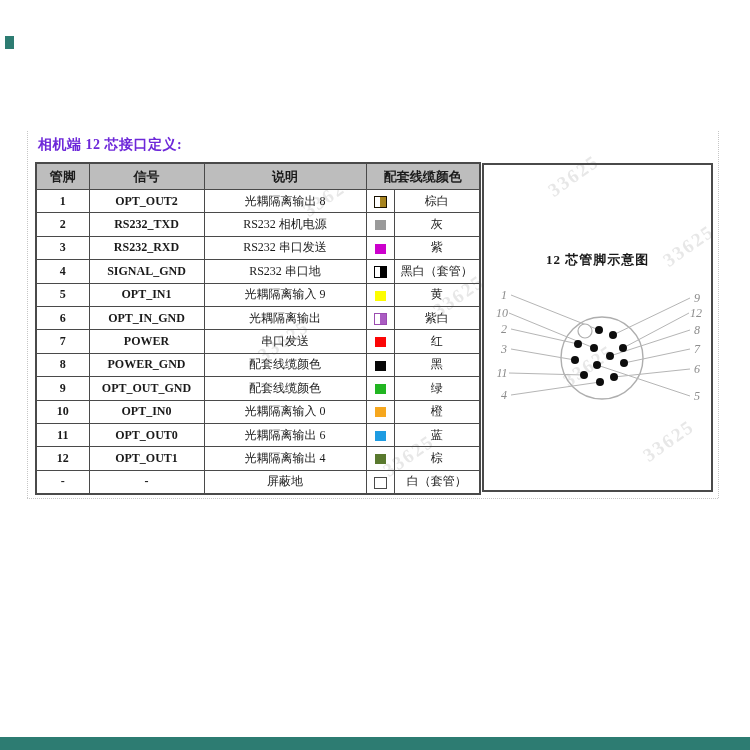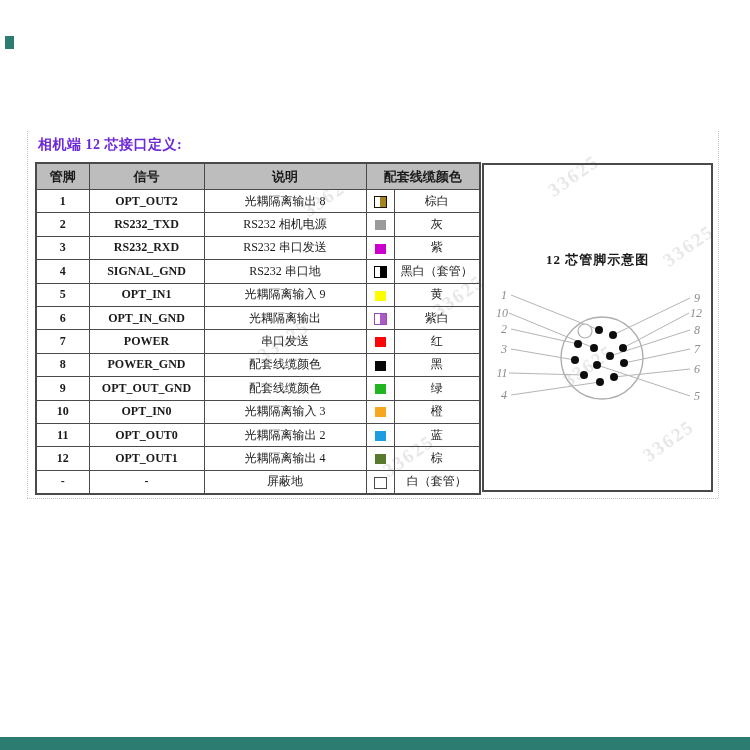--- a/index.html
+++ b/index.html
@@ -144,28 +144,28 @@
         <tr>
           <td class="pin-cell">9</td>
           <td class="signal-cell">OPT_OUT_GND</td>
           <td class="desc-cell">配套线缆颜色</td>
           <td class="swatch-cell"><span class="swatch" style="background: rgb(33, 181, 33);"></span></td>
           <td class="color-name-cell">绿</td>
         </tr>
         <tr>
           <td class="pin-cell">10</td>
           <td class="signal-cell">OPT_IN0</td>
-          <td class="desc-cell">光耦隔离输入 3</td>
+          <td class="desc-cell">光耦隔离输入 0</td>
           <td class="swatch-cell"><span class="swatch" style="background: rgb(246, 167, 30);"></span></td>
           <td class="color-name-cell">橙</td>
         </tr>
         <tr>
           <td class="pin-cell">11</td>
           <td class="signal-cell">OPT_OUT0</td>
-          <td class="desc-cell">光耦隔离输出 2</td>
+          <td class="desc-cell">光耦隔离输出 6</td>
           <td class="swatch-cell"><span class="swatch" style="background: rgb(30, 156, 226);"></span></td>
           <td class="color-name-cell">蓝</td>
         </tr>
         <tr>
           <td class="pin-cell">12</td>
           <td class="signal-cell">OPT_OUT1</td>
           <td class="desc-cell">光耦隔离输出 4</td>
           <td class="swatch-cell"><span class="swatch" style="background: rgb(89, 121, 46);"></span></td>
           <td class="color-name-cell">棕</td>
         </tr>

